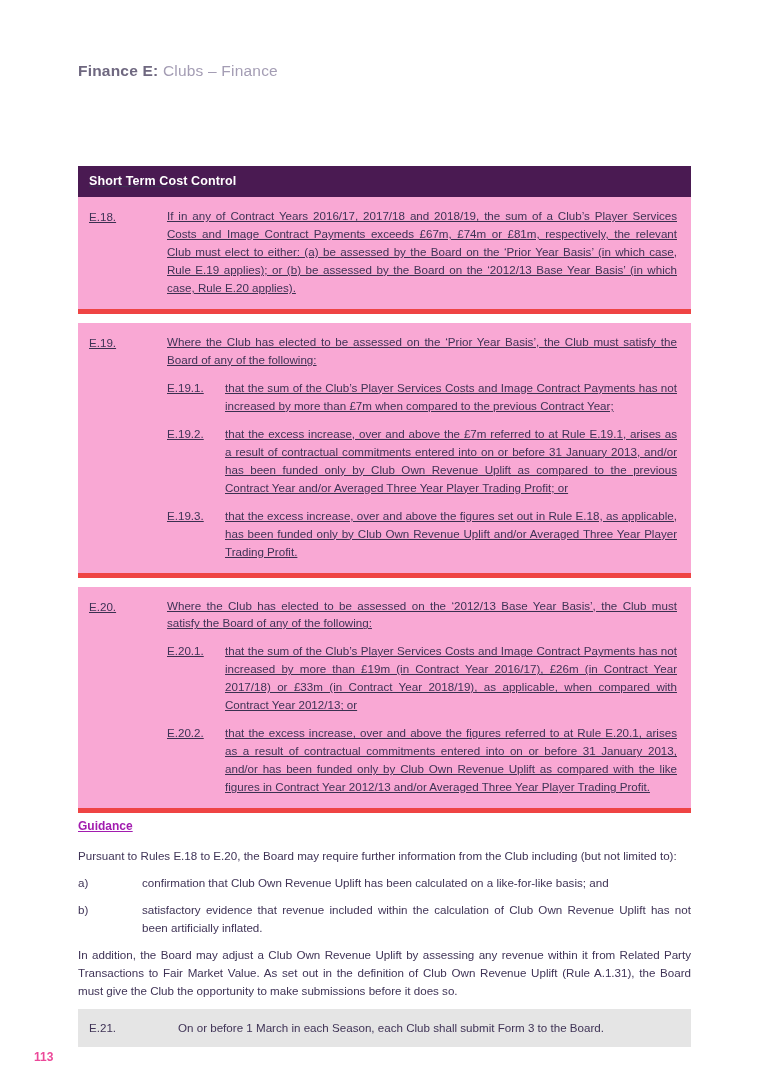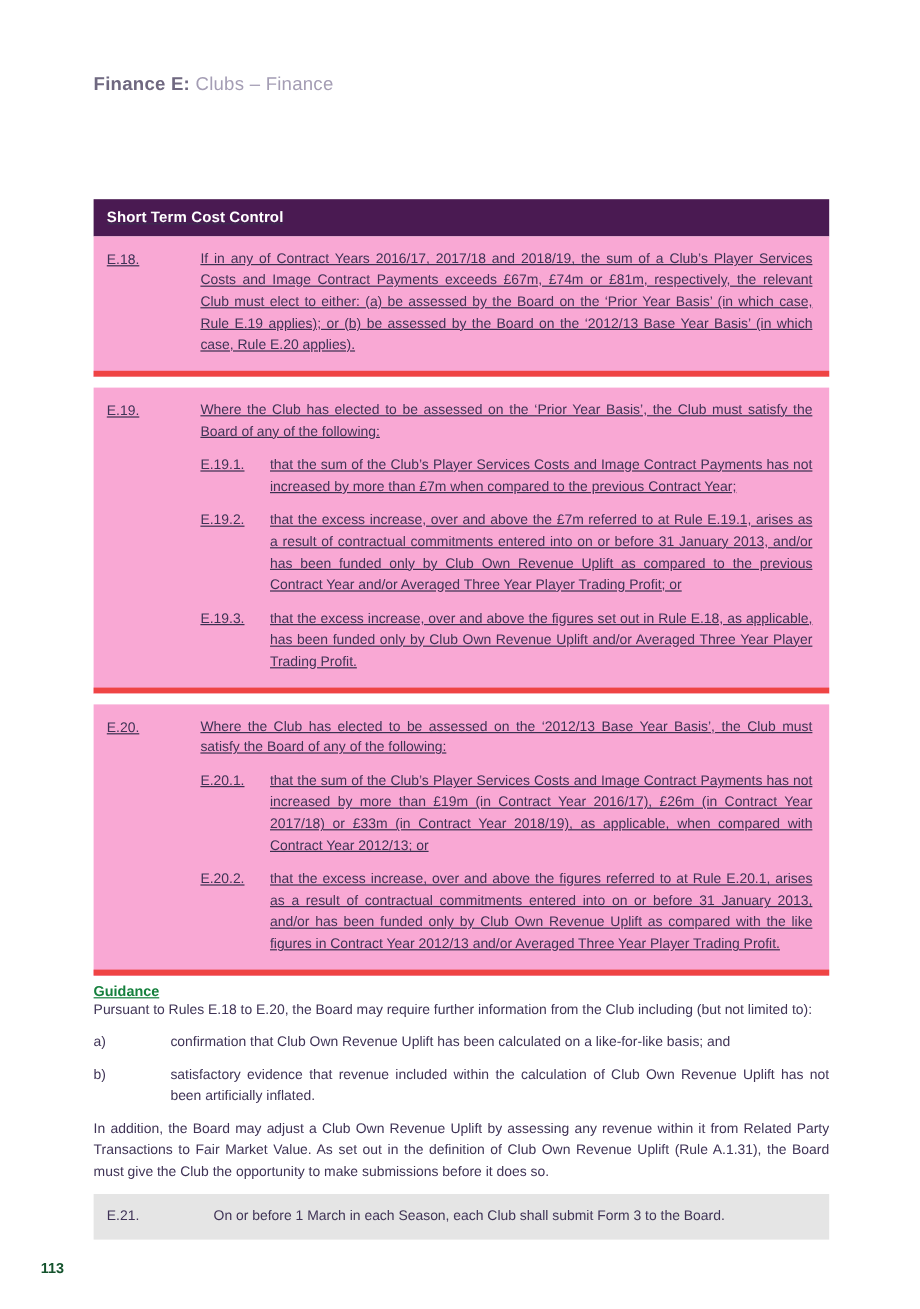--- a/index.html
+++ b/index.html
@@ -100,23 +100,23 @@
     background: #ffffff;
   }
   .guidance {
     position: absolute;
     left: 78px;
     width: 613px;
   }
   .guidance-title {
     font-weight: bold;
     font-size: 12px;
-    color: #15803d;
+    color: #a21caf;
     text-decoration: underline;
-    margin-bottom: 0;
+    margin-bottom: 14px;
   }
   .guidance p {
     margin: 0 0 9px 0;
     font-size: 11.6px;
     line-height: 1.55;
     color: #3f3356;
     text-align: justify;
   }
   .lettered {
     display: flex;
@@ -152,21 +152,21 @@
     flex: 1 1 auto;
     font-size: 11.6px;
     color: #3f3356;
   }
   .page-number {
     position: absolute;
     left: 34px;
     top: 1050px;
     font-size: 12px;
     font-weight: bold;
-    color: #14532d;
+    color: #ec4899;
   }
 </style>
 </head>
 <body>
 
 <div class="page">
 
   <div class="header">
     <span class="sec">Finance E:</span>
     <span class="sub">Clubs – Finance</span>

